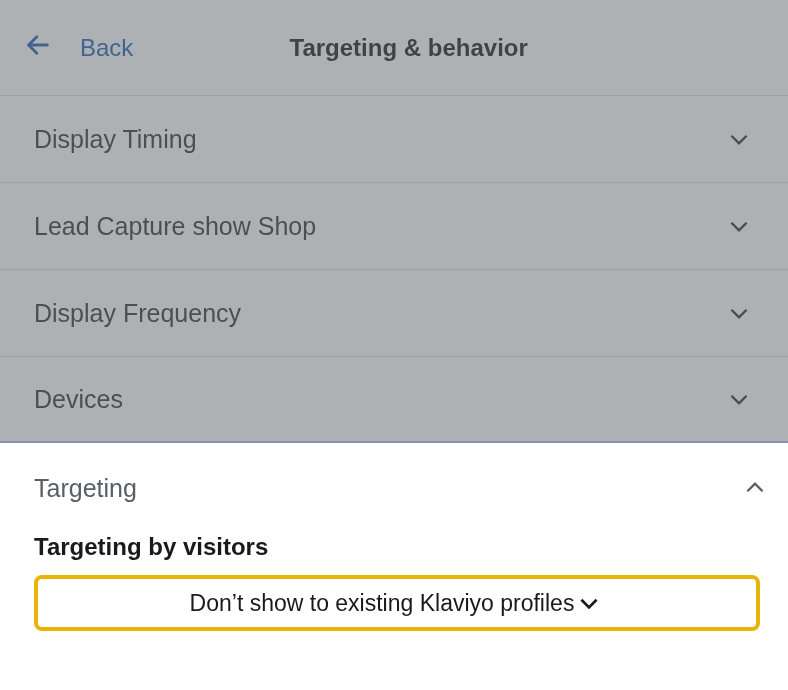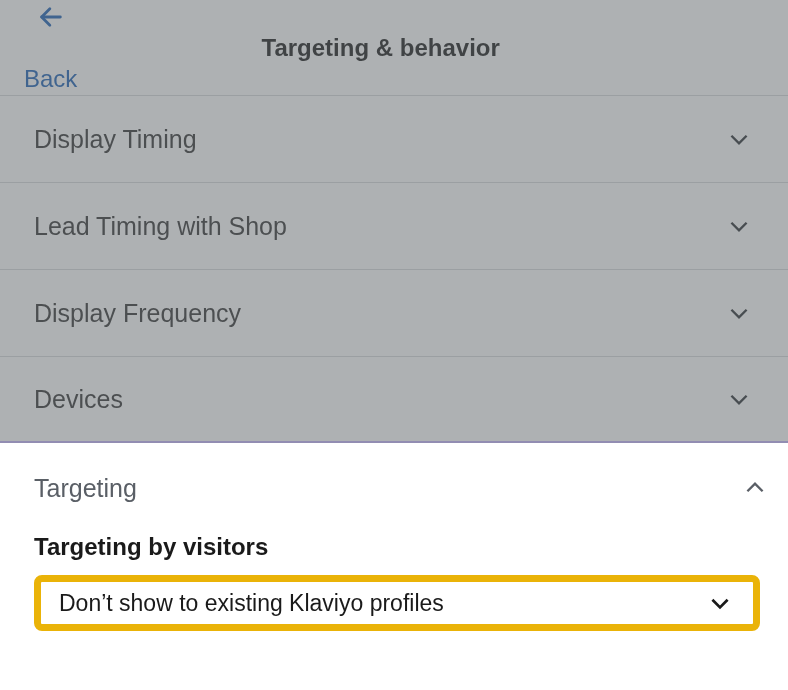--- a/index.html
+++ b/index.html
@@ -5,21 +5,21 @@
   * { box-sizing: border-box; margin: 0; padding: 0; }
   html, body { width: 788px; height: 690px; font-family: -apple-system, BlinkMacSystemFont, "Segoe UI", Helvetica, Arial, sans-serif; background: #fff; }
   .overlay-area { position: relative; }
   .dim { position: absolute; inset: 0; background: rgba(100,105,110,0.52); pointer-events: none; }
   .header {
     display: flex; align-items: center; height: 95px; padding: 0 24px;
     background: #fff;
   }
   .back-btn {
     display: flex; align-items: center; gap: 28px; color: #1a5fb4;
-    font-size: 24px; font-weight: 400; cursor: pointer; flex-direction: column;
+    font-size: 24px; font-weight: 400; cursor: pointer;
   }
   .back-btn svg { width: 28px; height: 28px; }
   .page-title {
     flex: 1; text-align: center; font-size: 24px; font-weight: 700;
     color: #1a1a1a; margin-right: 80px;
   }
   .section-list { background: #fff; }
   .section-row {
     display: flex; align-items: center; justify-content: space-between;
     padding: 0 34px; height: 87px;
@@ -35,23 +35,23 @@
   }
   .active-row {
     display: flex; align-items: center; justify-content: space-between;
     padding: 30px 18px 24px 34px; cursor: pointer;
   }
   .active-row .section-label { color: #5a5f66; }
   .active-row .chev svg { stroke: #5a5f66; }
   .sub-group { padding: 6px 28px 30px 34px; }
   .sub-label { font-size: 24px; font-weight: 600; color: #1a1a1a; margin-bottom: 14px; }
   .select {
-    display: flex; align-items: center; justify-content: space-between;
+    display: flex; align-items: center; justify-content: center;
     width: 100%; height: 56px; padding: 0 18px;
-    border: 7px solid #eab308; border-radius: 8px;
+    border: 4px solid #eab308; border-radius: 8px;
     background: #fff; cursor: pointer;
   }
   .select-text { font-size: 23px; color: #1a1a1a; }
   .select .chev svg { stroke: #1a1a1a; stroke-width: 2.5; }
 </style>
 </head>
 <body>
 
 <div class="overlay-area">
   <div class="header">
@@ -70,21 +70,21 @@
   <div class="section-list">
     <div class="section-row">
       <span class="section-label">Display Timing</span>
       <span class="chev">
         <svg viewBox="0 0 24 24">
             <polyline points="5 9 12 16 19 9"></polyline>
           </svg>
       </span>
     </div>
     <div class="section-row">
-      <span class="section-label">Lead Timing with Shop</span>
+      <span class="section-label">Lead Capture show Shop</span>
       <span class="chev">
         <svg viewBox="0 0 24 24">
             <polyline points="5 9 12 16 19 9"></polyline>
           </svg>
       </span>
     </div>
     <div class="section-row">
       <span class="section-label">Display Frequency</span>
       <span class="chev">
         <svg viewBox="0 0 24 24">

